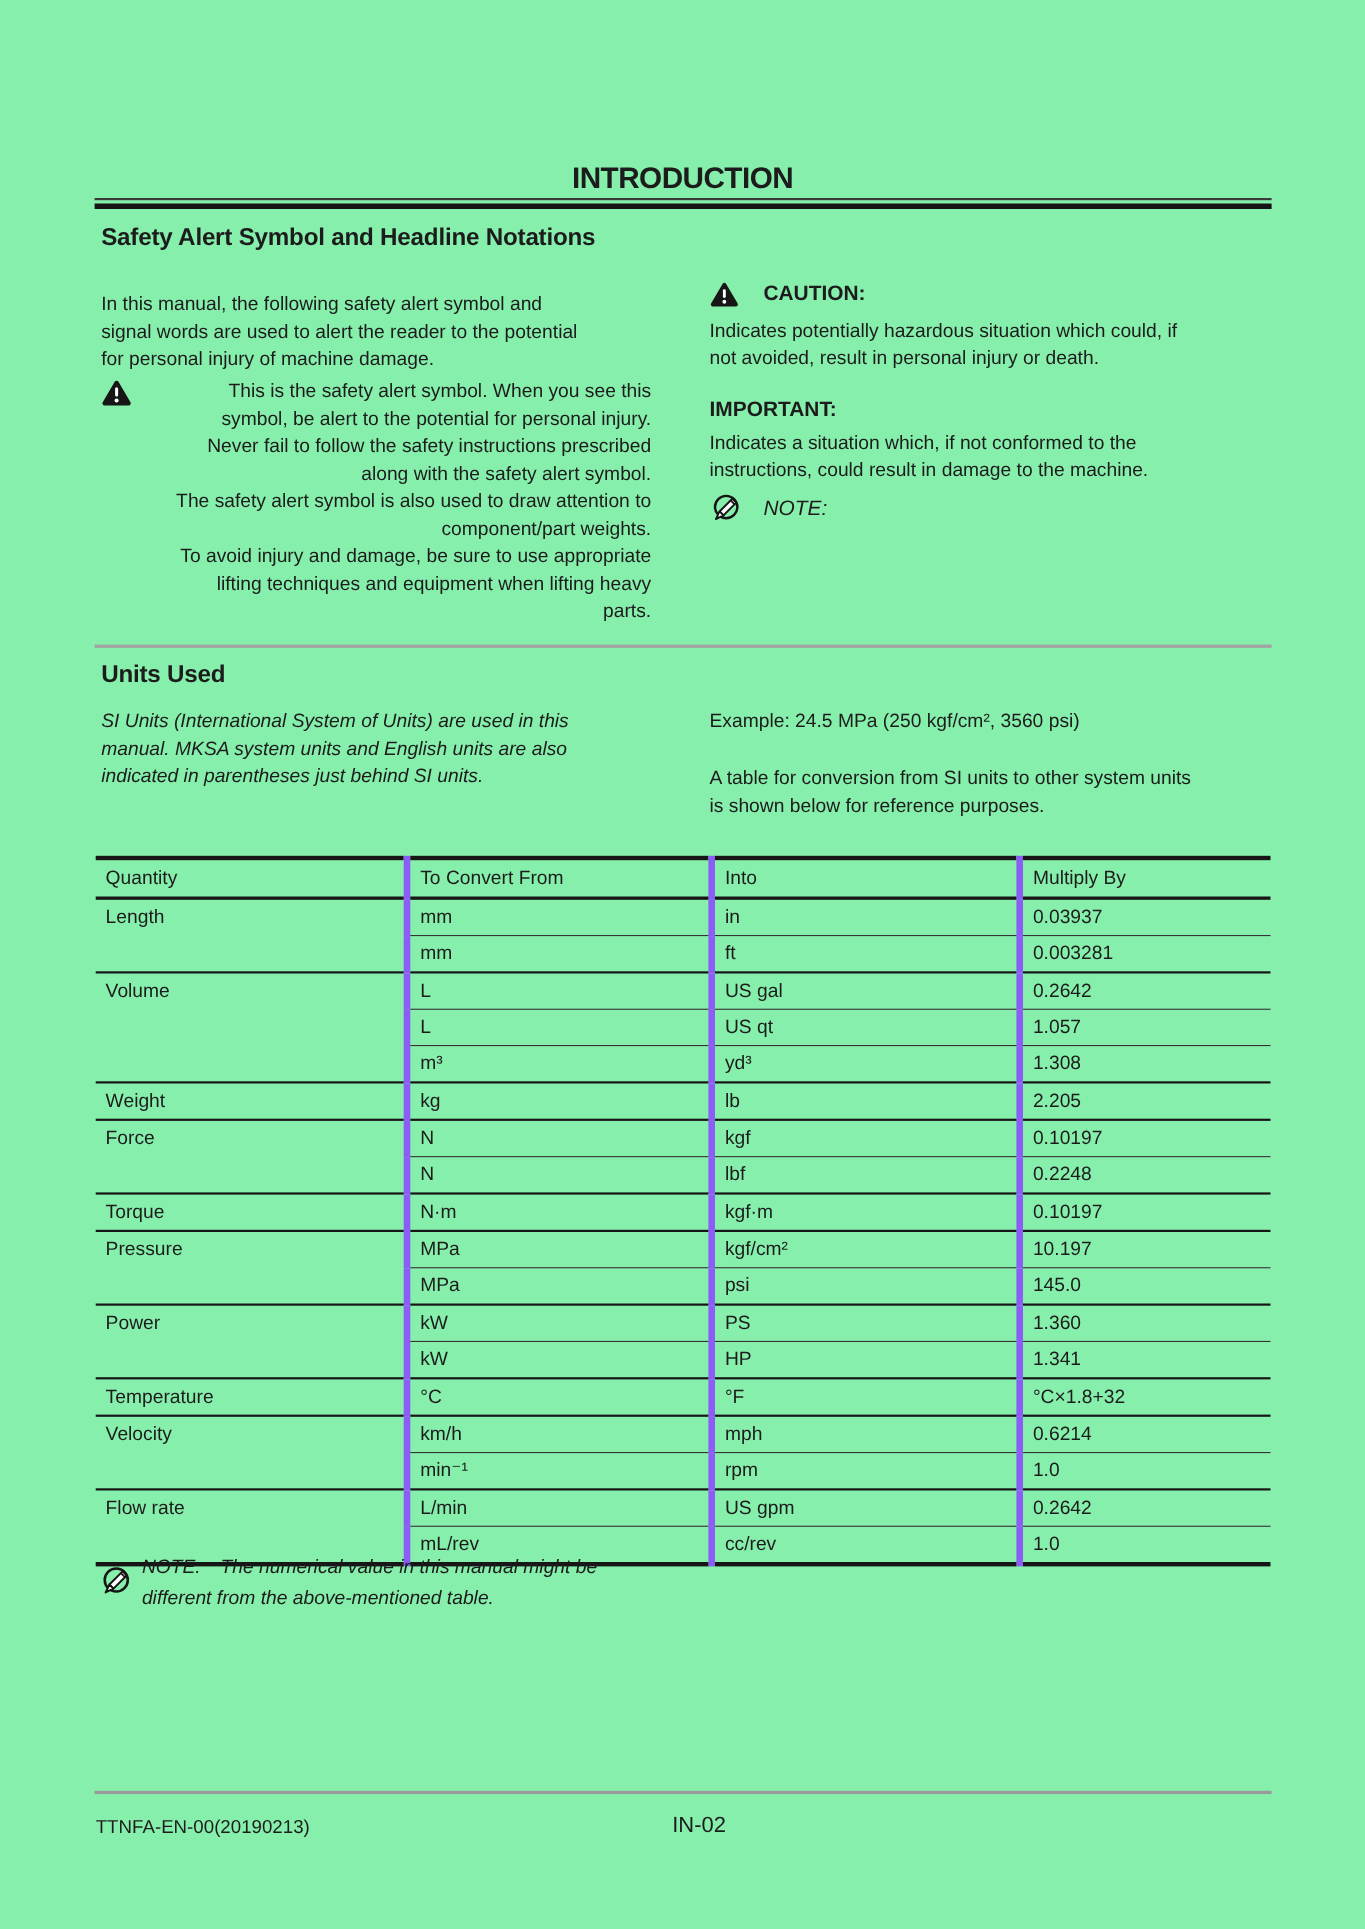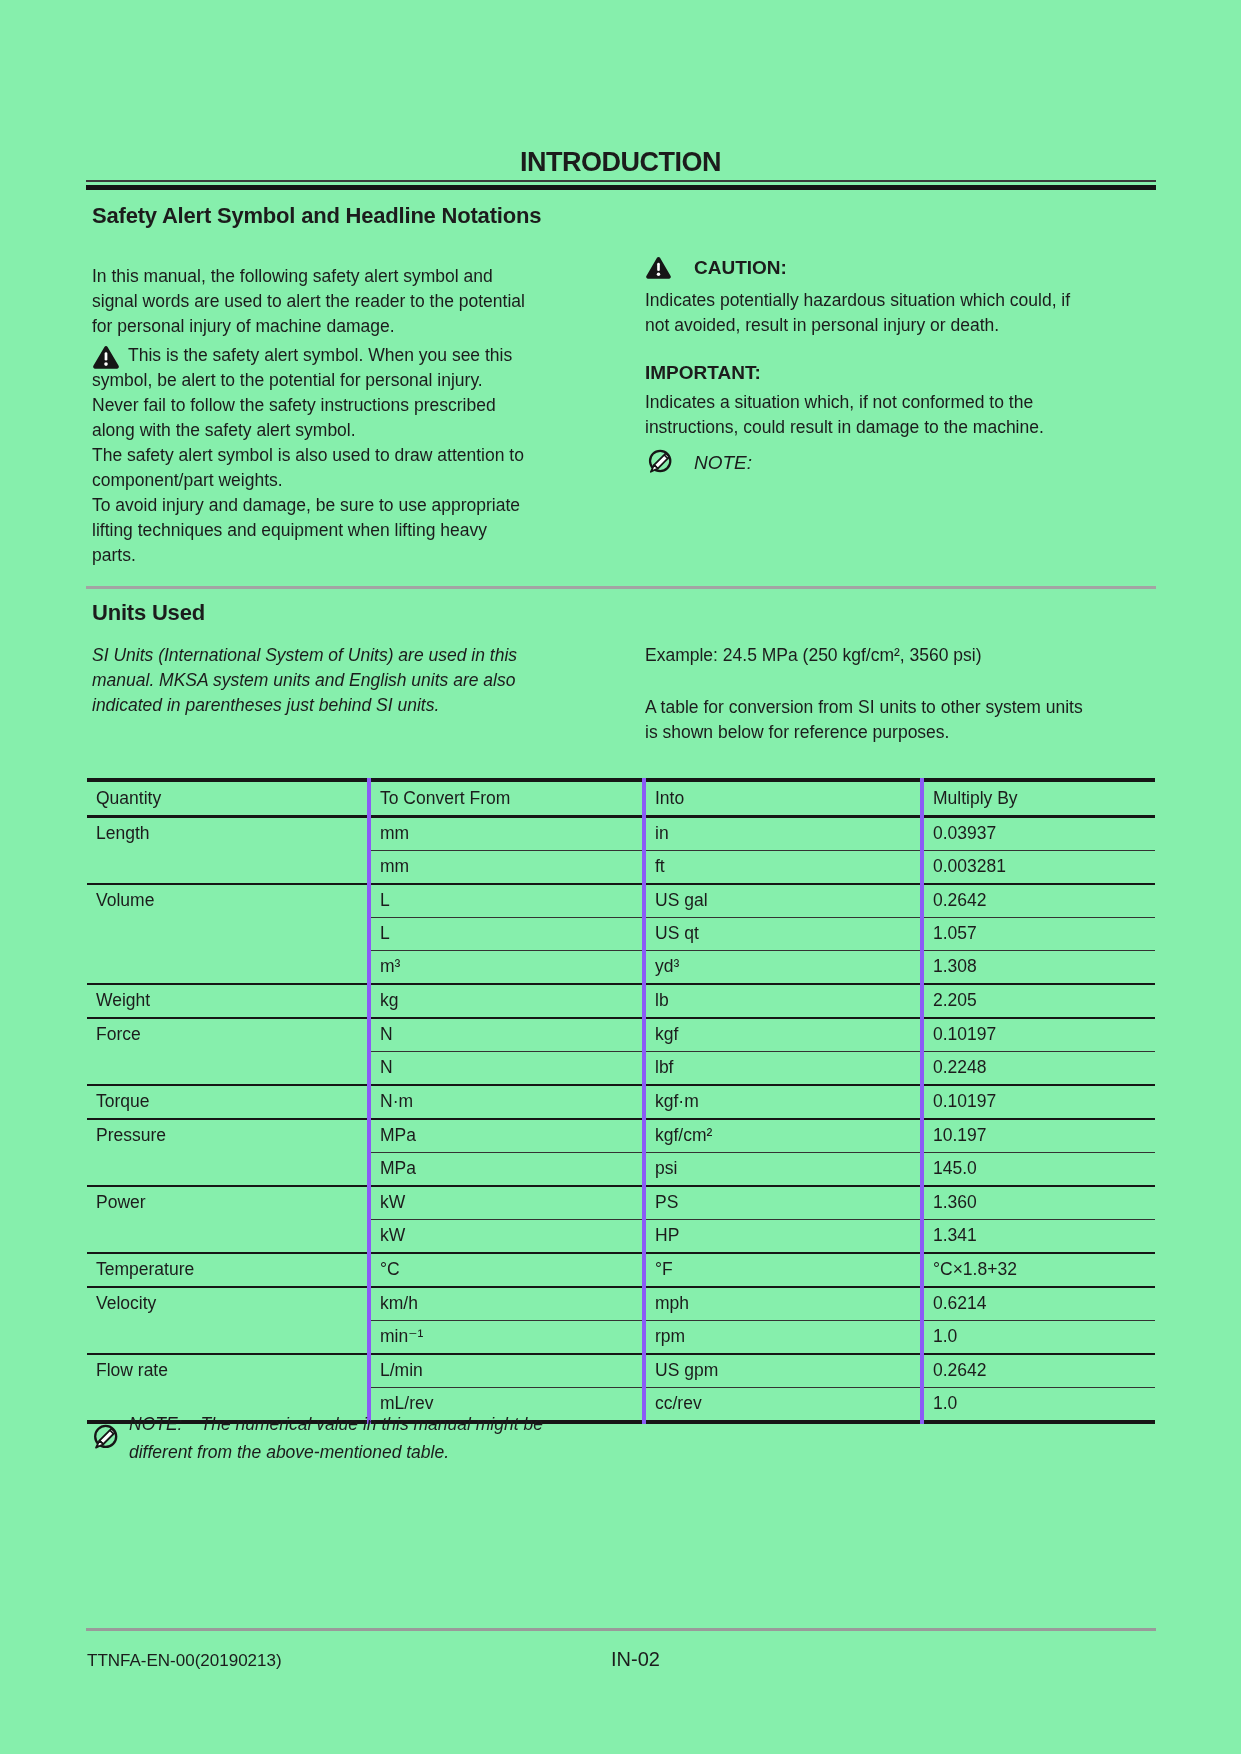--- a/index.html
+++ b/index.html
@@ -16,21 +16,21 @@
   
   .h2{font-size:22px;font-weight:bold;letter-spacing:-0.2px;}
   .h2.safety{left:92px;top:203px;}
   .h2.units{left:92px;top:600px;}
   
   .body-text{font-size:17.5px;line-height:25px;}
   .col-left{left:92px;width:500px;}
   .col-right{left:645px;width:500px;}
   .safety-intro{top:246px;margin-top:18px;}
   .alert-para{top:343px;}
-  .alert-para .para-text{text-indent:36px;}
+  .alert-para .para-text{text-indent:36px;text-align:right;}
   .alert-icon{position:absolute;left:0;top:2px;width:28px;height:25px;}
   
   .caution-head{top:256px;display:flex;align-items:center;gap:22px;}
   .label-bold{font-size:19px;font-weight:bold;}
   .caution-body{top:288px;}
   .important-label{top:362px;}
   .important-body{top:390px;}
   .note-head{top:448px;display:flex;align-items:center;gap:11px;}
   .label-note{font-size:19px;font-style:italic;}
   .note-body{top:488px;}
@@ -41,21 +41,21 @@
   .units-example{top:643px;}
   .units-table-intro{top:695px;}
   
   table.conv{border-collapse:collapse;table-layout:fixed;position:absolute;left:87px;top:778px;width:1068px;
     border-top:4px solid #161616;border-bottom:4px solid #161616;font-size:17.5px;color:#1c1c1c;}
   table.conv td{padding:0 4px 0 9px;vertical-align:top;height:32px;line-height:31px;overflow:hidden;}
   table.conv thead td{border-bottom:3px solid #161616;height:33px;line-height:33px;}
   table.conv .col1{width:267px;}
   table.conv .col2{width:258px;}
   table.conv .col3{width:261px;}
-  table.conv .vline{border-left:4px solid #8b5cf6;}
+  table.conv .vline{border-left:6px solid #8b5cf6;}
   table.conv tr.group-start td{border-top:2px solid #161616;}
   table.conv tr.group-cont td{border-top:1.5px solid #333333;}
   
   .bottom-note{left:90px;top:1410px;width:560px;display:flex;align-items:center;}
   .pencil-icon{flex:0 0 auto;width:30px;height:30px;margin-right:9px;}
   .pencil-icon.small{width:29px;height:29px;}
   .bottom-note-text{font-size:17.5px;font-style:italic;line-height:28px;max-width:470px;}
   .bottom-note-text .nlabel{margin-right:18px;}
   
   .divider.footer{top:1628px;background:#9a9a9a;}

